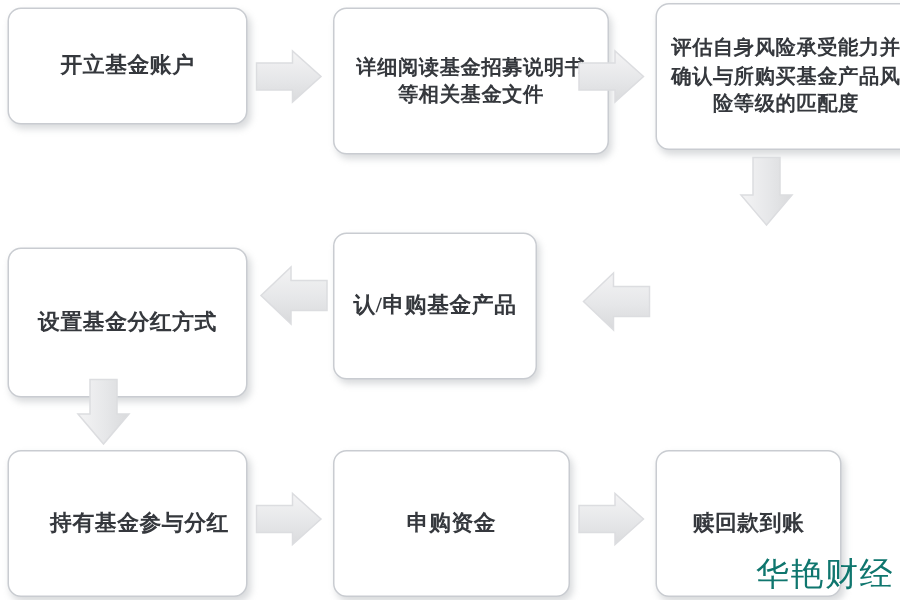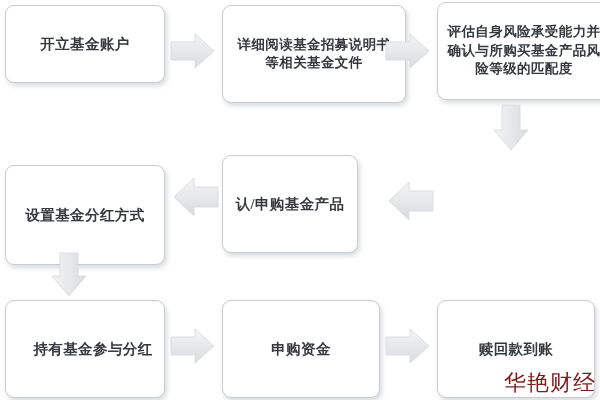--- a/index.html
+++ b/index.html
@@ -51,21 +51,21 @@
   #node-r1c1 { left: 5px;   top: 5px;   width: 160px; height: 78px; }
   #node-r1c2 { left: 222px; top: 5px;   width: 184px; height: 98px; align-items: center; }
   #node-r1c3 { left: 437px; top: 2px;   width: 174px; height: 98px; }
   
   #node-r2c1 { left: 5px;   top: 165px; width: 160px; height: 100px; }
   #node-r2c2 { left: 222px; top: 155px; width: 136px; height: 98px; }
   #node-r2c3 { left: 437px; top: 162px; width: 158px; height: 100px; }
   
   #node-r3c1 { left: 5px;   top: 300px; width: 160px; height: 98px; padding-left: 24px; }
   #node-r3c2 { left: 222px; top: 300px; width: 158px; height: 98px; }
-  #node-r3c3 { left: 437px; top: 300px; width: 158px; height: 98px; }
+  #node-r3c3 { left: 437px; top: 300px; width: 124px; height: 98px; }
 
   
   #node-r1c2 .node-label,
   #node-r1c3 .node-label,
   #node-r2c3 .node-label { font-size: 13.5px; line-height: 1.36; }
 
   
   .arrow {
     position: absolute;
     pointer-events: none;
@@ -82,21 +82,21 @@
   #arrow-r2-2 { left: 387px; top: 180px; }
   
   #arrow-v-right { left: 492px; top: 104px; }
   #arrow-v-left  { left: 50px;  top: 252px; }
 
   
   #watermark {
     position: absolute;
     right: 4px;
     bottom: 2px;
-    color: #7f1d1d;
+    color: #0f766e;
     font-size: 22px;
     letter-spacing: 1px;
     font-family: "Liberation Serif", "DejaVu Serif", serif;
     white-space: nowrap;
   }
 </style>
 </head>
 <body>
 
 <div id="flow-canvas">

